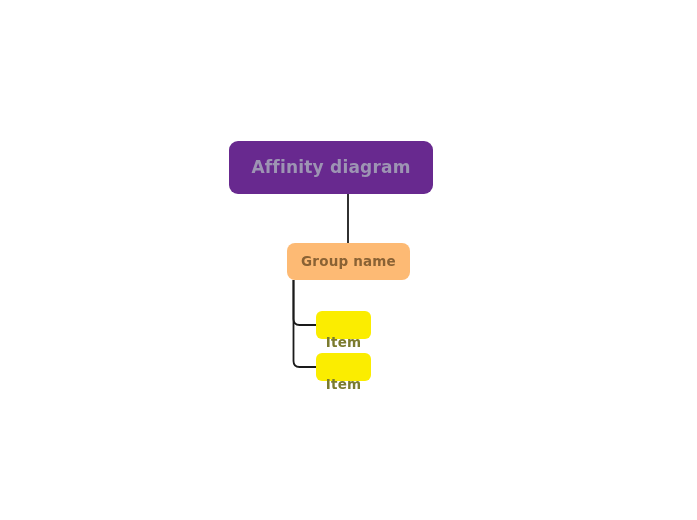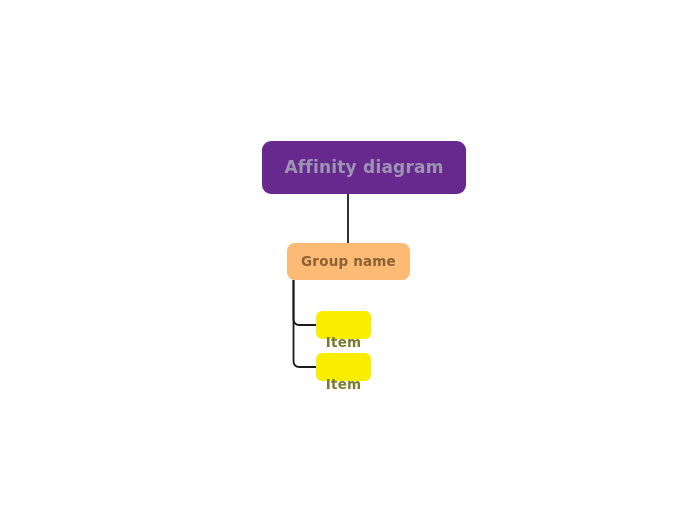--- a/index.html
+++ b/index.html
@@ -46,21 +46,21 @@
   }
 
   .node-label {
     font-weight: bold;
     letter-spacing: 0.2px;
     line-height: 1;
   }
 
   
   #node-root {
-    left: 262px;
+    left: 229px;
     top: 141px;
     width: 204px;
     height: 53px;
     background: #68298f;
     border-radius: 9px;
   }
   #node-root .node-label {
     font-size: 17px;
     color: #9d94b3;
   }

